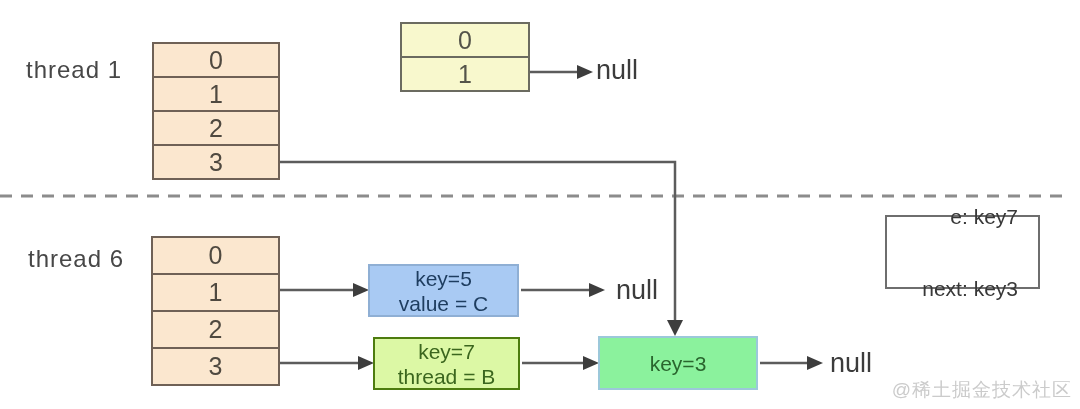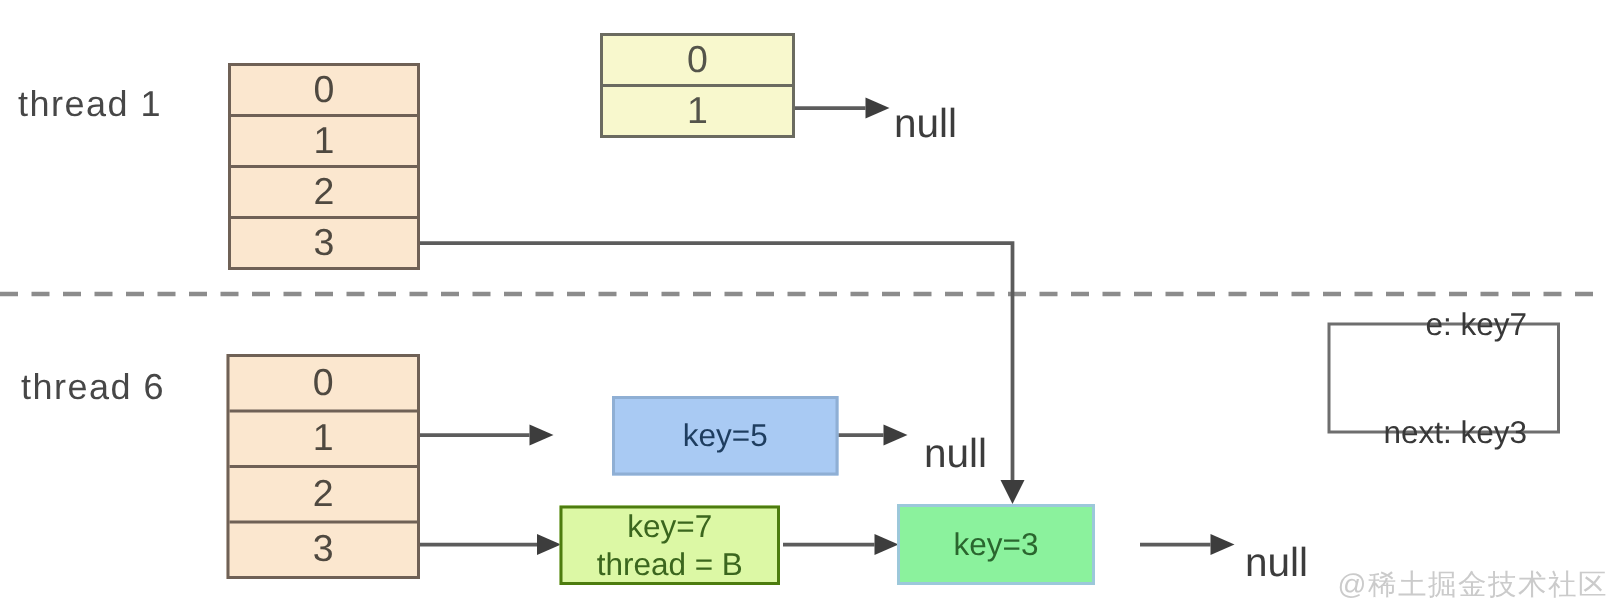--- a/index.html
+++ b/index.html
@@ -12,20 +12,21 @@
     font-family: "Liberation Sans", sans-serif;
   }
   .wires { position: absolute; left: 0; top: 0; z-index: 1; }
 
   .thread-label {
     position: absolute;
     z-index: 2;
     font-size: 24px;
     color: #474747;
     letter-spacing: 1px;
+    margin-left: 14px;
   }
   .thread-label.t1 { left: 12px; top: 56px; }
   .thread-label.t2 { left: 14px; top: 245px; }
 
   .array {
     position: absolute;
     z-index: 2;
     display: flex;
     flex-direction: column;
     box-sizing: border-box;
@@ -59,37 +60,36 @@
     box-sizing: border-box;
     display: flex;
     flex-direction: column;
     align-items: center;
     justify-content: center;
     font-size: 21px;
     line-height: 25px;
   }
   .node.key5 {
     left: 368px; top: 264px; width: 151px; height: 53px;
-    background: #a9caf3; border: 2px solid #8fafd4; color: #1e3d5f; margin-left: 40px;
+    background: #a9caf3; border: 2px solid #8fafd4; color: #1e3d5f;
   }
   .node.key7 {
     left: 373px; top: 337px; width: 147px; height: 53px;
     background: #dcf8a5; border: 2px solid #4d7c0f; color: #3b661e;
   }
   .node.key3 {
-    left: 598px; top: 336px; width: 132px; height: 54px;
+    left: 598px; top: 336px; width: 160px; height: 54px;
     background: #8bf29d; border: 2px solid #9cc8da; color: #2a662e;
   }
 
   .null-label {
     position: absolute;
     z-index: 2;
     font-size: 27px;
     color: #3c3c3c;
-    margin-top: 12px;
   }
   .null-label.n1 { left: 596px; top: 55px; }
   .null-label.n2 { left: 616px; top: 275px; }
   .null-label.n3 { left: 830px; top: 348px; }
 
   .pointer-box {
     position: absolute;
     z-index: 2;
     left: 885px; top: 215px; width: 155px; height: 74px;
     box-sizing: border-box;
@@ -164,20 +164,21 @@
 
   <div class="array t2">
     <div class="cell">0</div>
     <div class="cell">1</div>
     <div class="cell">2</div>
     <div class="cell">3</div>
   </div>
 
   <div class="node key5">
     <div>key=5</div>
+    <div>value = C</div>
   </div>
   <div class="node key7">
     <div>key=7</div>
     <div>thread = B</div>
   </div>
   <div class="node key3">
     <div>key=3</div>
   </div>
 
   <div class="null-label n1">null</div>

